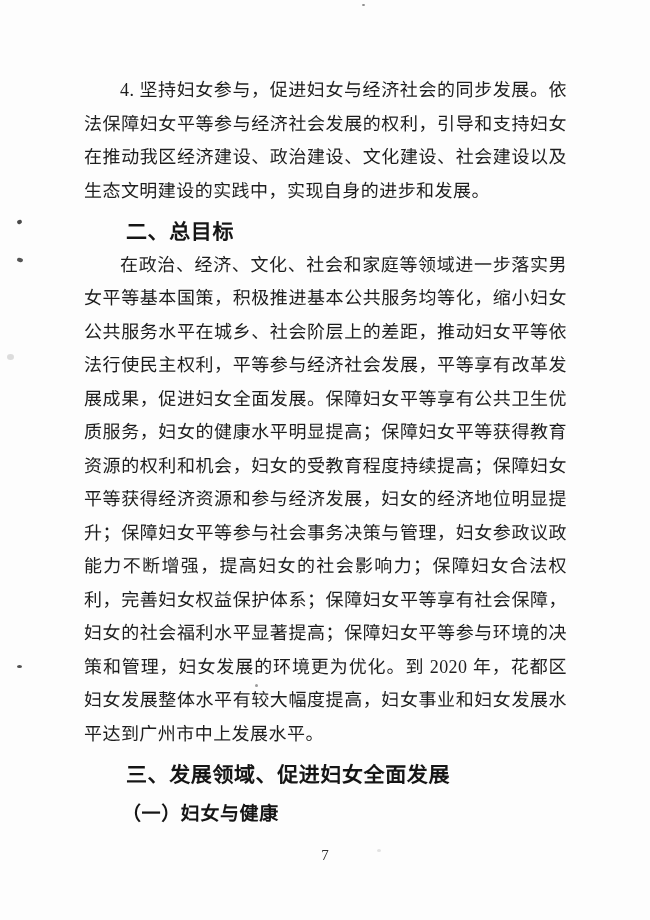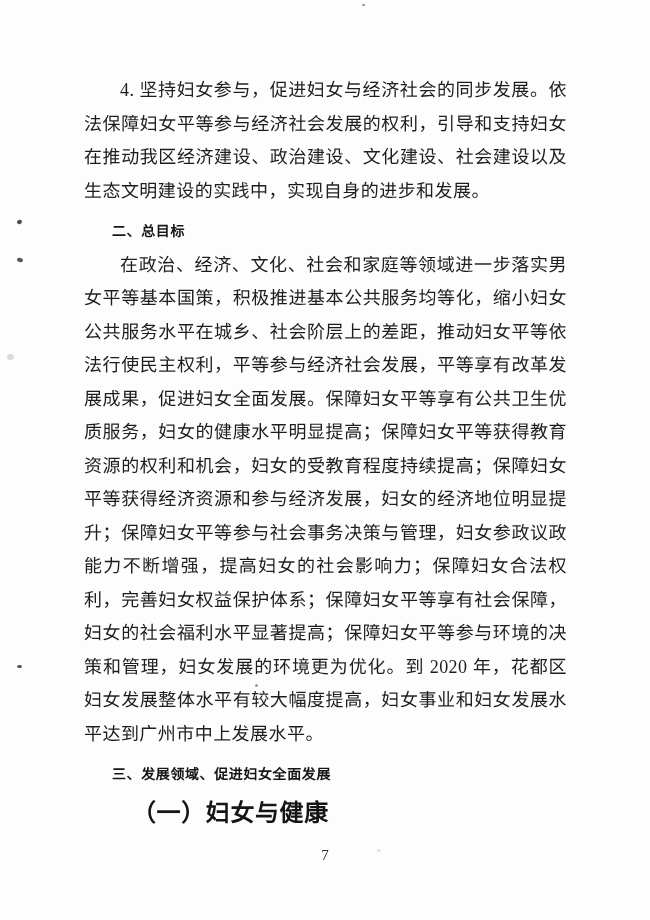--- a/index.html
+++ b/index.html
@@ -28,31 +28,31 @@
     font-size: 18px;
     line-height: 33.5px;
     letter-spacing: 0.45px;
     text-align: justify;
     text-indent: 2em;
     color: #1d1d1d;
   }
   .heading-hei {
     margin: 7px 0 0 0;
     font-family: "Liberation Sans", "DejaVu Sans", sans-serif;
-    font-size: 14px;
+    font-size: 21px;
     font-weight: 700;
     line-height: 33.5px;
     letter-spacing: 0.6px;
     text-indent: 2em;
     color: #151515;
   }
   .heading-kai {
     margin: 5px 0 0 0;
     font-family: "Liberation Serif", "DejaVu Serif", serif;
-    font-size: 24px;
+    font-size: 19px;
     font-weight: 700;
     line-height: 33.5px;
     letter-spacing: 0.6px;
     text-indent: 2em;
     color: #151515;
   }
   .page-number {
     position: absolute;
     top: 847px;
     left: 0;

